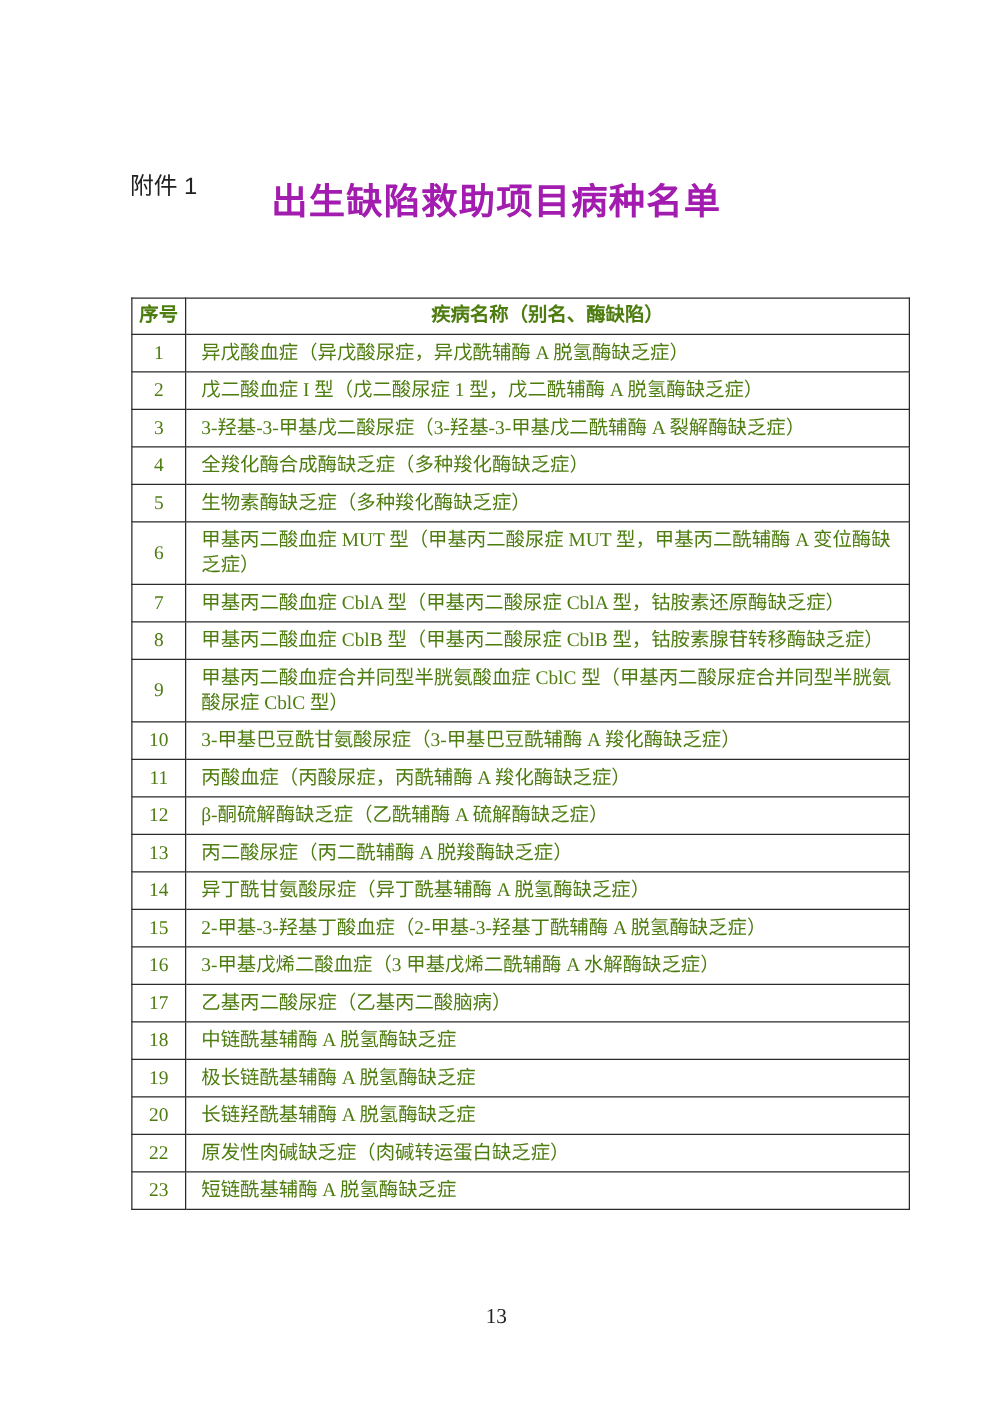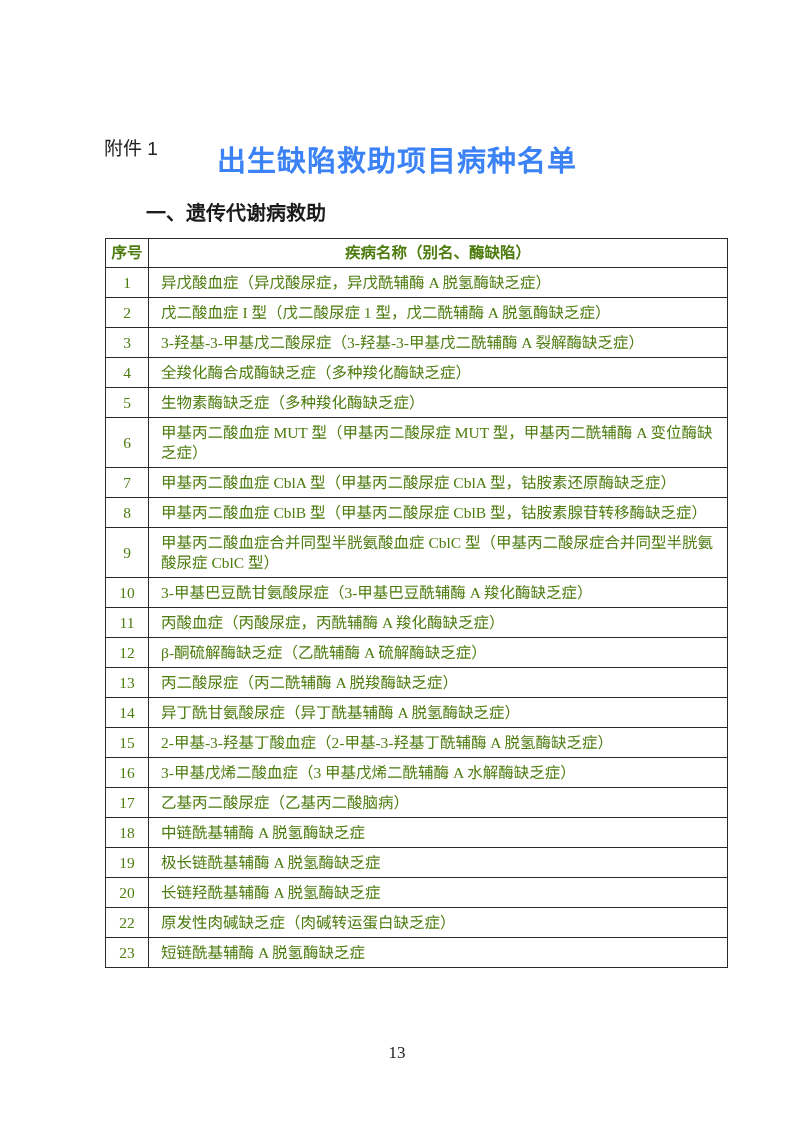--- a/index.html
+++ b/index.html
@@ -28,21 +28,21 @@
 
   .doc-title {
     position: absolute;
     left: 0;
     top: 137px;
     width: 100%;
     text-align: center;
     font-family: "Liberation Sans", "DejaVu Sans", sans-serif;
     font-size: 29px;
     font-weight: bold;
-    color: #3b82f6;
+    color: #a21caf;
     letter-spacing: 1px;
   }
 
   .section-heading {
     position: absolute;
     left: 146px;
     top: 197px;
     font-family: "Liberation Sans", "DejaVu Sans", sans-serif;
     font-size: 20px;
     font-weight: bold;
@@ -95,21 +95,20 @@
 </style>
 </head>
 <body>
 
 <div class="page">
 
   <div class="attachment-label">附件 1</div>
 
   <div class="doc-title">出生缺陷救助项目病种名单</div>
 
-  <div class="section-heading">一、遗传代谢病救助</div>
 
   <table class="disease-table">
     <thead>
       <tr>
         <th class="no-col">序号</th>
         <th class="disease-col">疾病名称（别名、酶缺陷）</th>
       </tr>
     </thead>
     <tbody>
   <tr>

